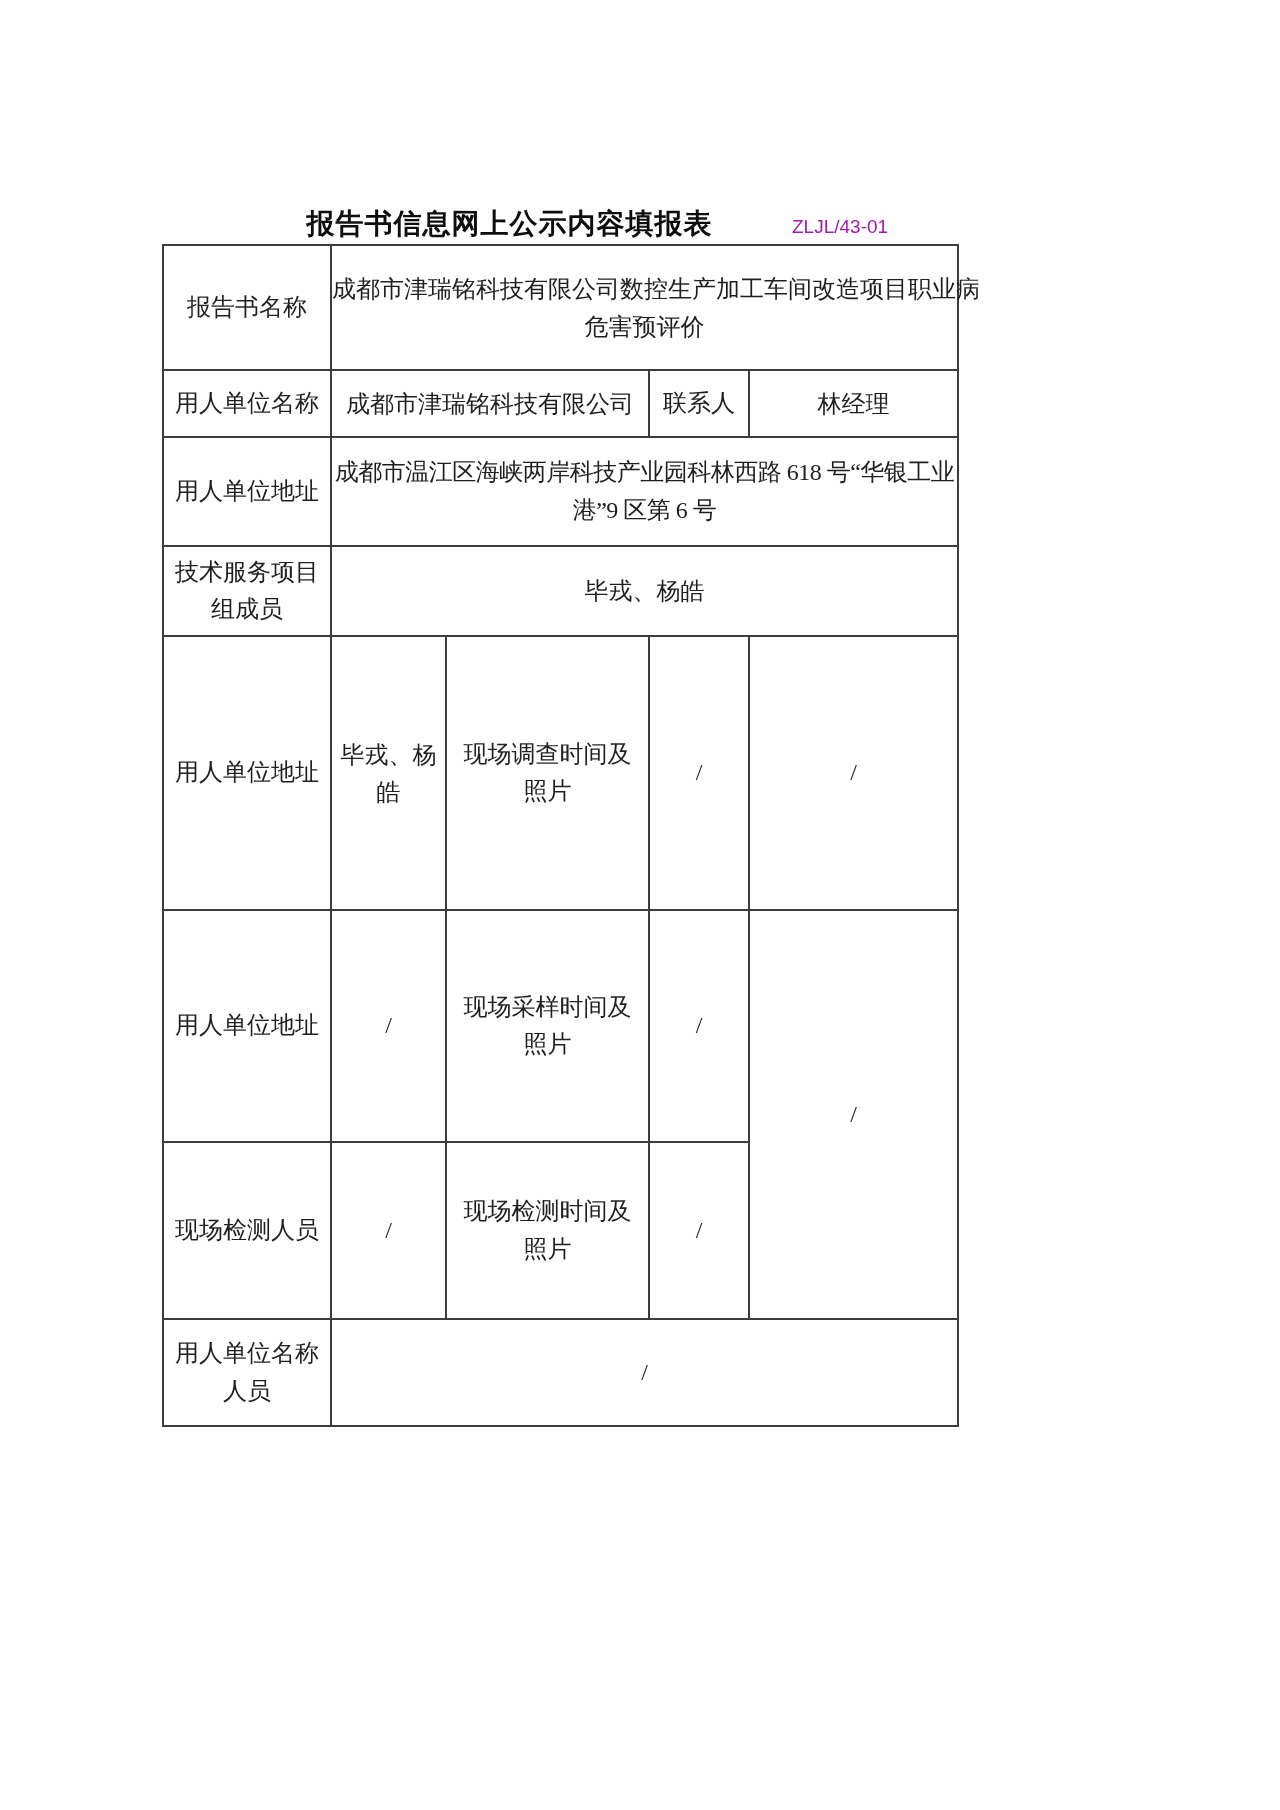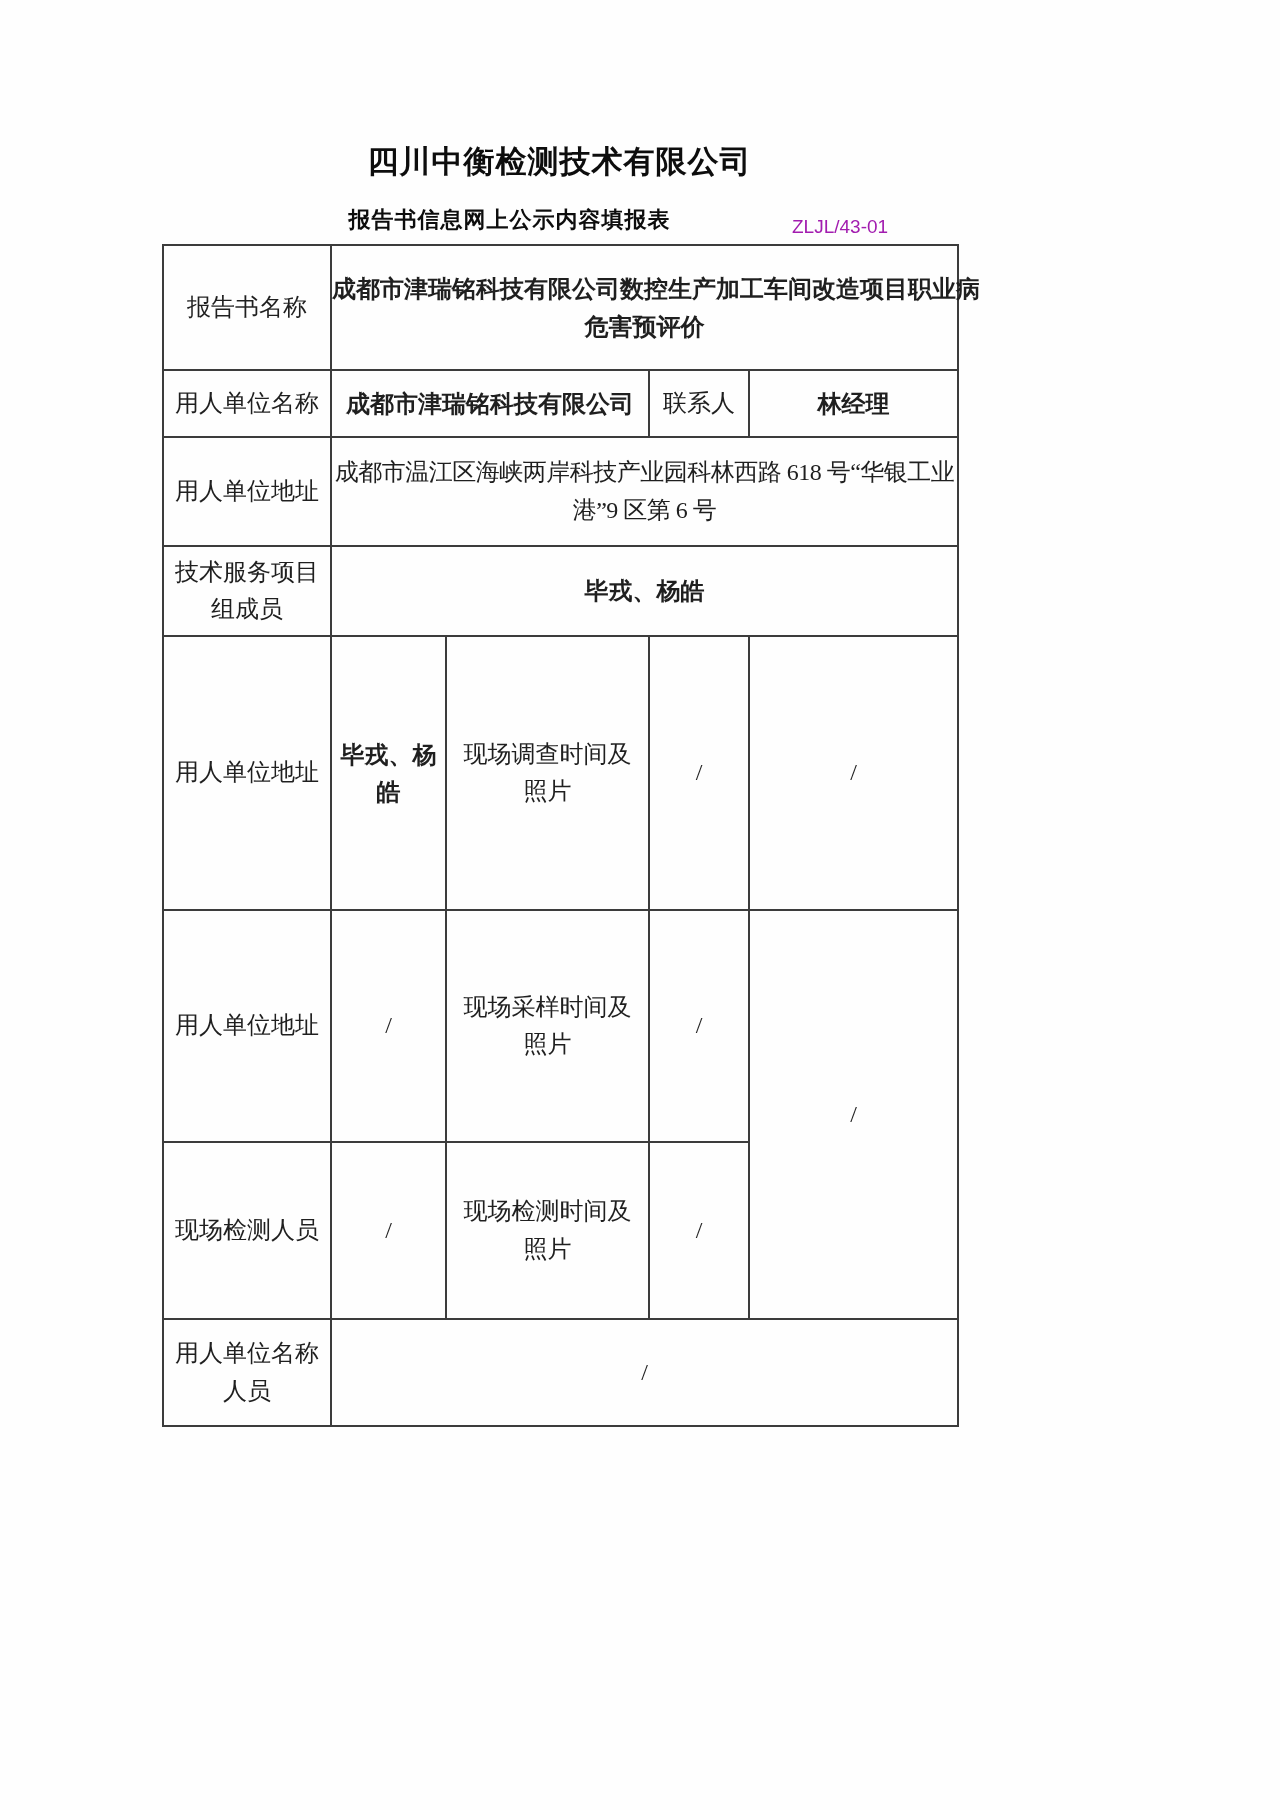--- a/index.html
+++ b/index.html
@@ -23,21 +23,21 @@
     letter-spacing: 1px;
     color: #0d0d0d;
     white-space: pre;
   }
   .doc-subtitle {
     position: absolute;
     top: 205px; left: 162px; width: 695px;
     text-align: center;
     font-family: Liberation Mono, monospace;
     font-weight: 700;
-    font-size: 22px;
+    font-size: 28px;
     letter-spacing: 1px;
     color: #0d0d0d;
     white-space: pre;
   }
   .doc-code {
     position: absolute;
     top: 216px; left: 792px;
     font-family: "Liberation Sans", "DejaVu Sans", sans-serif;
     font-size: 19px;
     color: #a21caf;
@@ -56,40 +56,39 @@
     text-align: center;
     vertical-align: middle;
     font-size: 24px;
     line-height: 1.55;
     color: #1f1f1f;
     white-space: pre;
     overflow: visible;
   }
   td.bold {
     font-family: "Liberation Sans", "DejaVu Sans", sans-serif;
-    font-weight: 700;
+    font-weight: 400;
     color: #050505;
   }
   td.addr { font-size: 23px; letter-spacing: -0.5px; }
   td.slash-left { text-align: left; padding-left: 17px; }
   tr.r1 td { height: 123px; }
   tr.r2 td { height: 65px; margin-left: 24px; }
   tr.r3 td { height: 107px; }
   tr.r4 td { height: 88px; }
   tr.r5 td { height: 272px; }
   tr.r6 td { height: 230px; }
   tr.r7 td { height: 175px; }
   tr.r8 td { height: 105px; }
 </style>
 </head>
 <body>
 
 <div id="page">
 
-  <div class="doc-title">四川中衡检测技术有限公司</div>
   <div class="doc-subtitle">报告书信息网上公示内容填报表</div>
   <div class="doc-code">ZLJL/43-01</div>
 
   <table class="form">
     <colgroup>
       <col style="width:168px">
       <col style="width:115px">
       <col style="width:203px">
       <col style="width:100px">
       <col style="width:209px">

